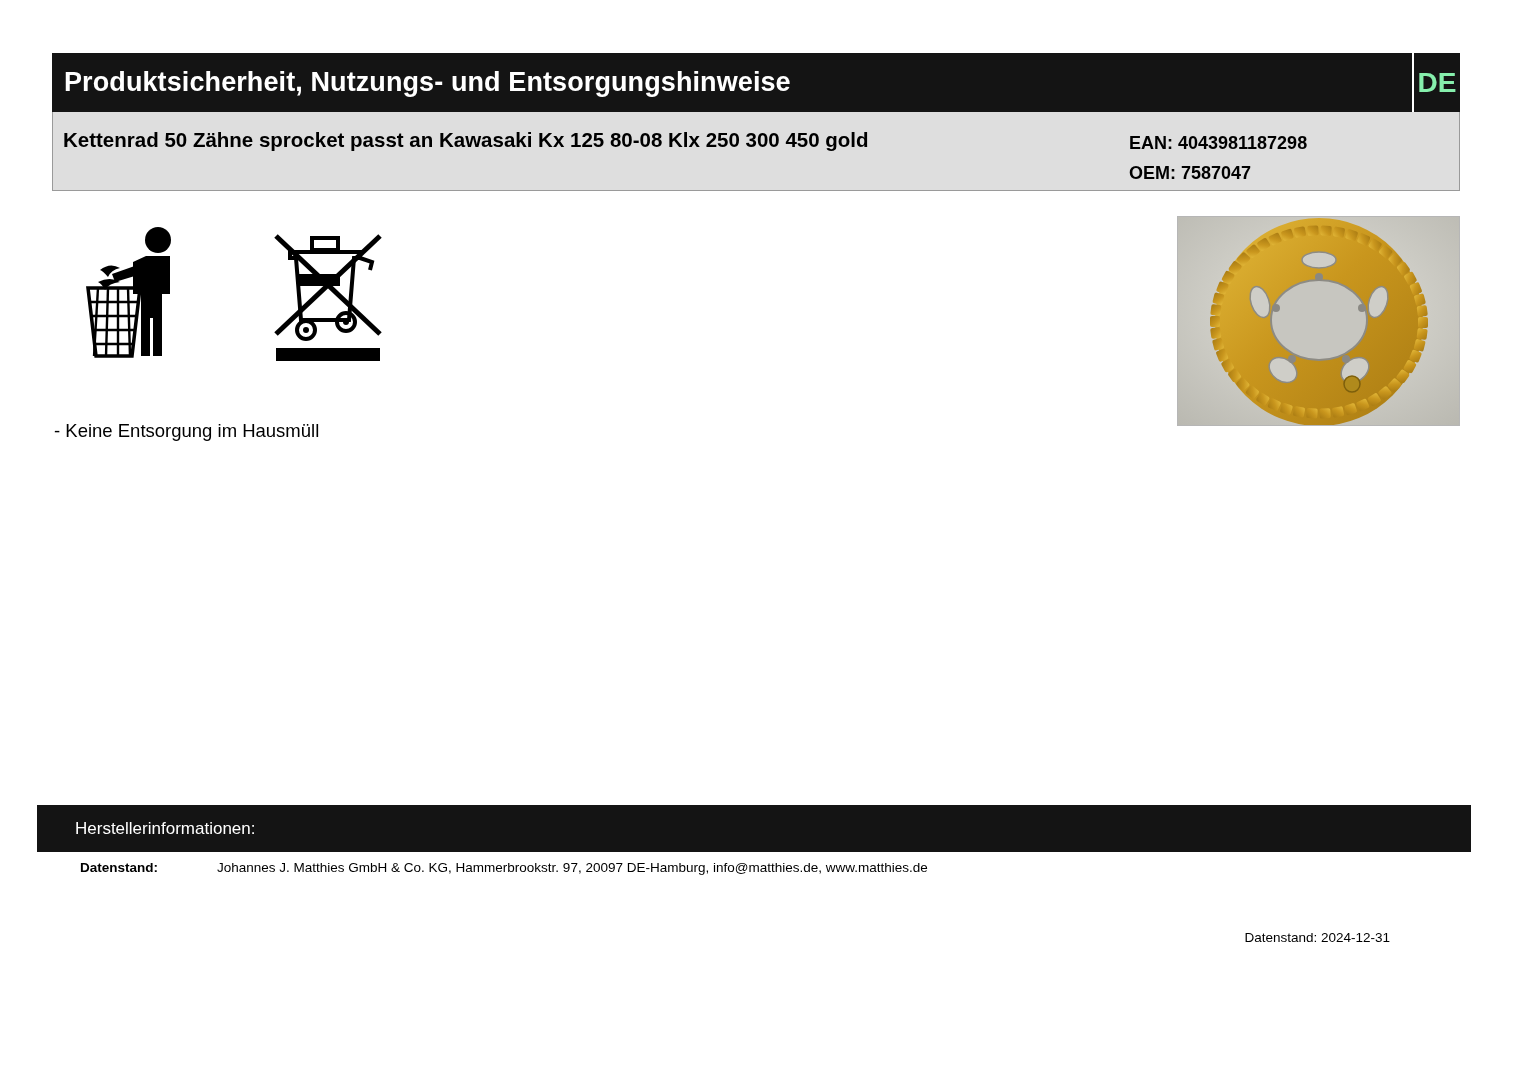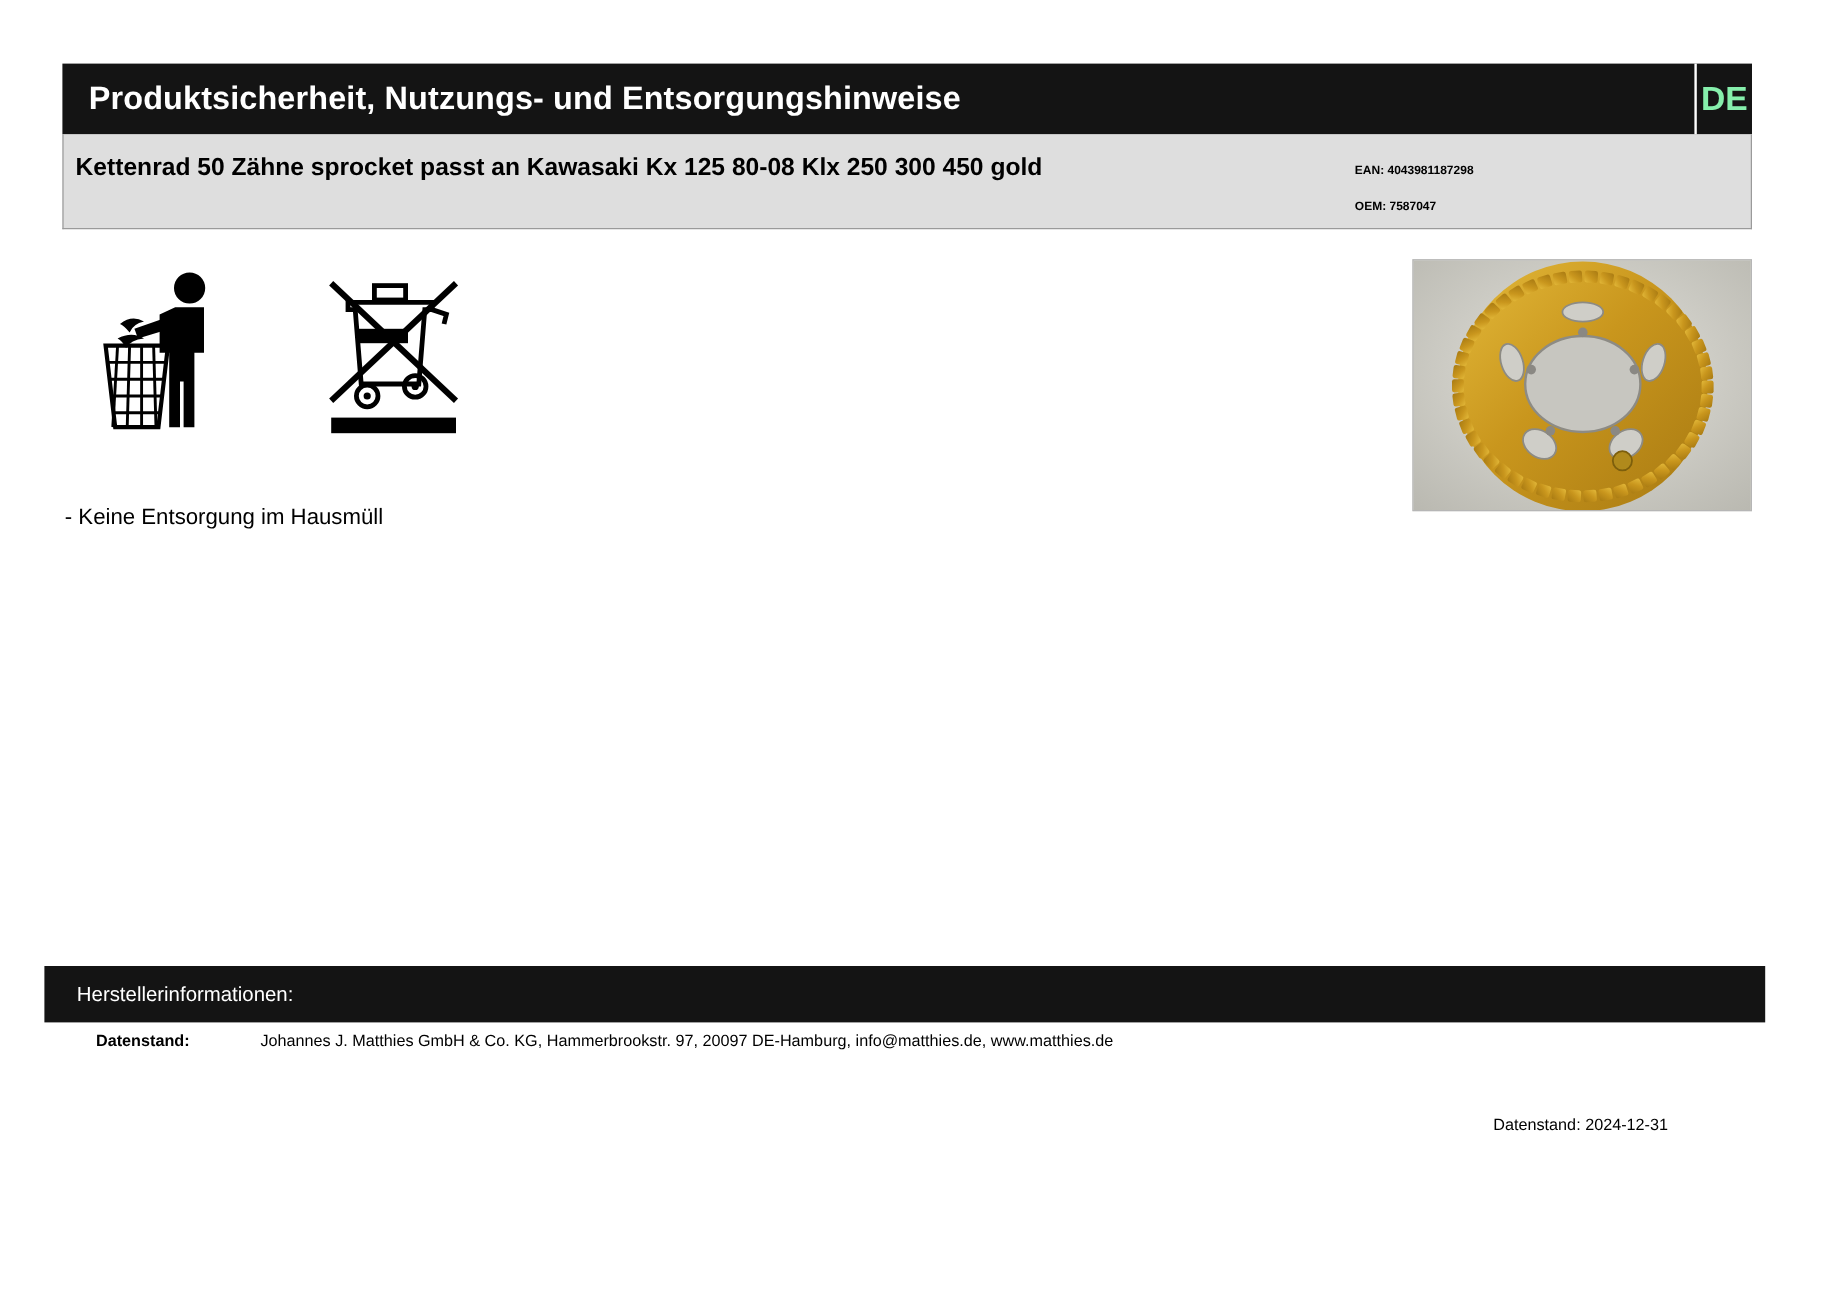--- a/index.html
+++ b/index.html
@@ -33,21 +33,21 @@
     height: 59px;
     background: #141414;
     color: #ffffff;
     display: flex;
     align-items: center;
     box-sizing: border-box;
   }
   .header-title {
     font-size: 27px;
     font-weight: bold;
-    padding-left: 22px;
+    padding-left: 12px;
     letter-spacing: 0.1px;
     white-space: nowrap;
   }
   .header-lang {
     position: absolute;
     right: 0;
     top: 0;
     height: 59px;
     width: 48px;
     display: flex;
@@ -77,21 +77,21 @@
     flex: 1 1 auto;
     padding: 12px 0 0 10px;
     font-size: 20.5px;
     font-weight: bold;
     line-height: 31px;
     max-width: 1060px;
   }
   .subheader-right {
     width: 300px;
     padding: 16px 0 0 6px;
-    font-size: 10px;
+    font-size: 18px;
     font-weight: bold;
     line-height: 30px;
   }
 
   
   .pictos {
     position: absolute;
     left: 80px;
     top: 222px;
     display: flex;
@@ -136,21 +136,21 @@
     top: 805px;
     width: 1434px;
     height: 47px;
     background: #141414;
     color: #ffffff;
     display: flex;
     align-items: center;
     box-sizing: border-box;
   }
   .manu-bar-label {
-    padding-left: 27px;
+    padding-left: 38px;
     font-size: 17px;
   }
   .manu-row {
     position: absolute;
     left: 37px;
     top: 860px;
     width: 1434px;
     display: flex;
     font-size: 13.5px;
   }

